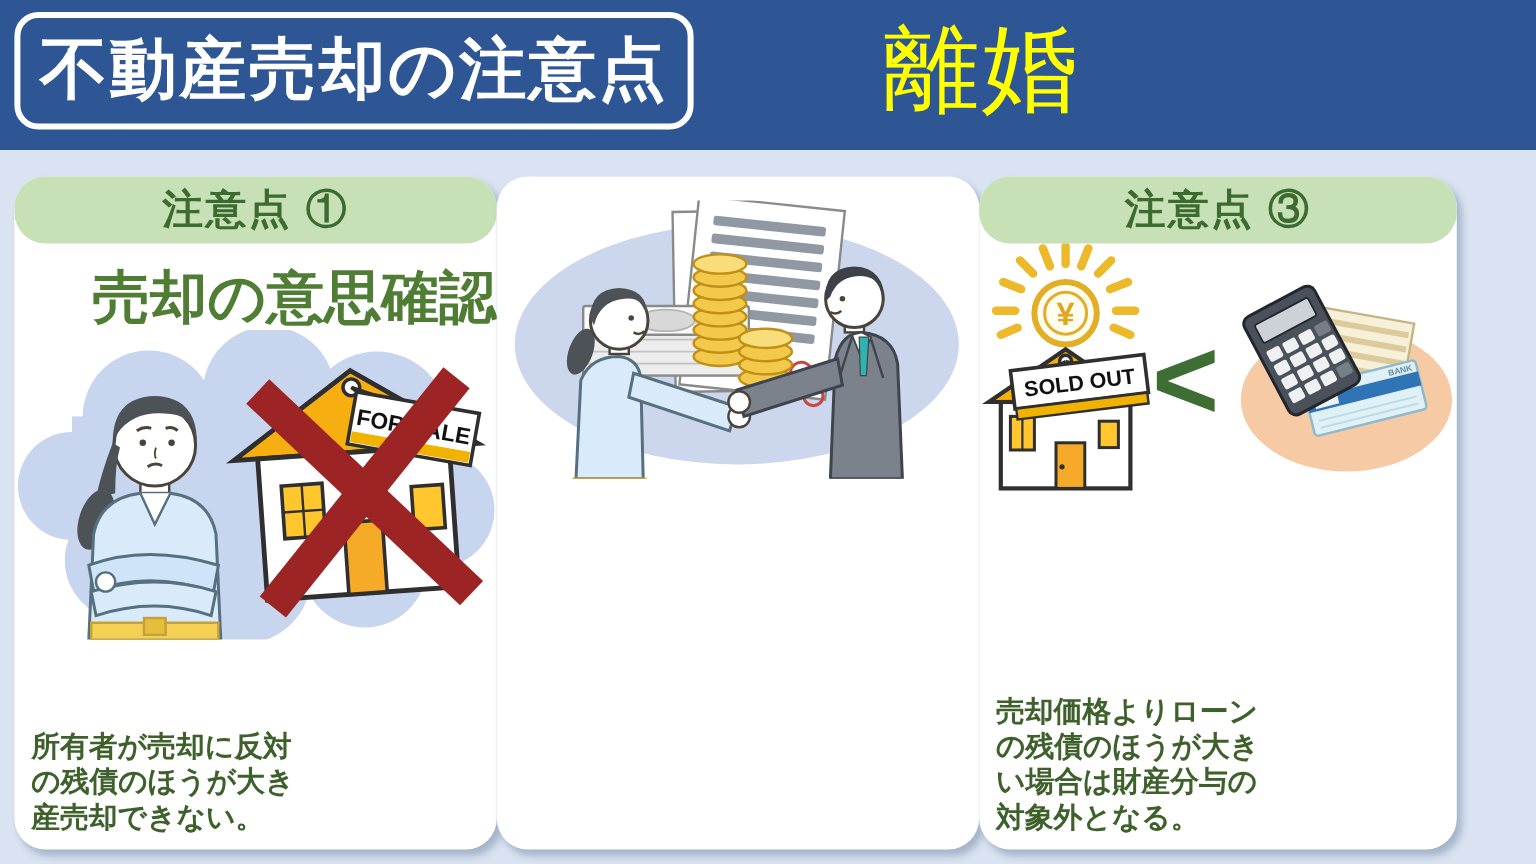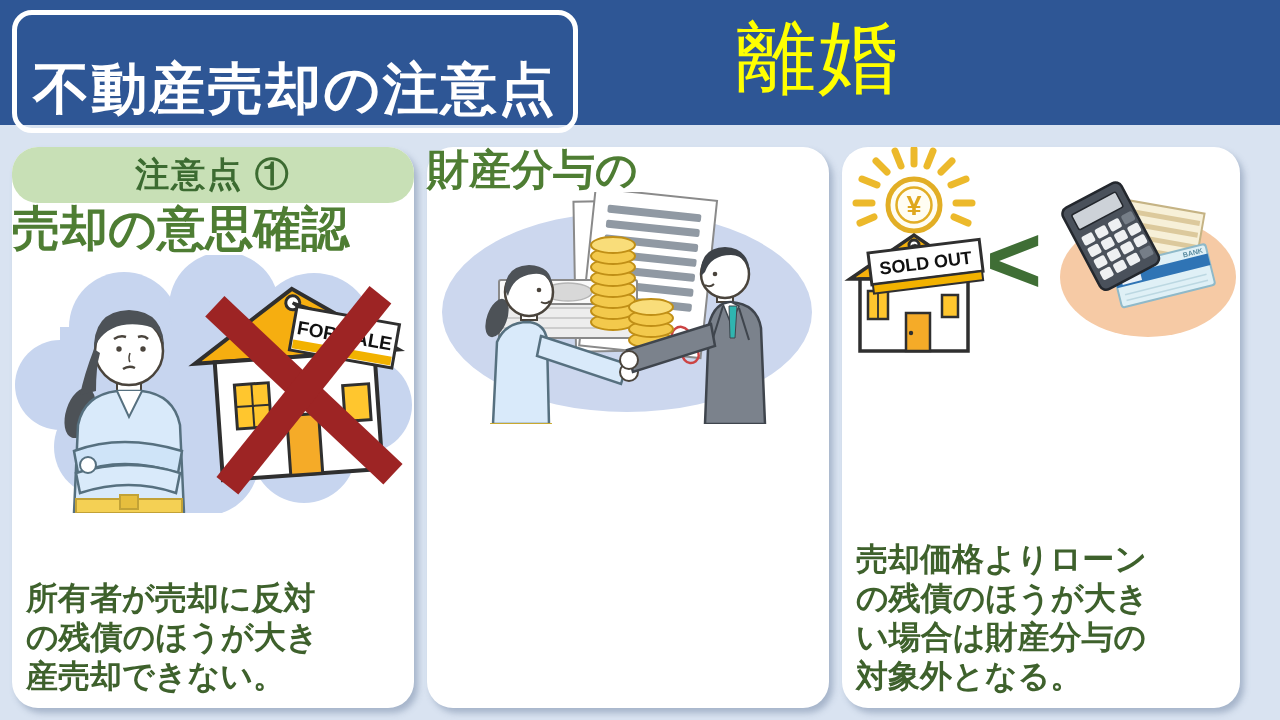--- a/index.html
+++ b/index.html
@@ -1,35 +1,35 @@
 <!DOCTYPE html>
 <html><head>
 <meta charset="utf-8">
 <style>
   html,body{margin:0;padding:0;}
   .page{position:relative;width:1280px;height:720px;background:#d9e3f1;overflow:hidden;
         font-family:"Liberation Sans",sans-serif;font-weight:bold;}
   
   .band{position:absolute;left:0;top:0;width:1280px;height:125px;background:#2e5695;}
-  .badge{position:absolute;left:12px;top:10px;width:566px;height:123px;box-sizing:border-box;
-         border:5px solid #ffffff;border-radius:20px;display:flex;align-items:flex-end;justify-content:center;font-family:Liberation Serif, serif;}
+  .badge{position:absolute;left:12px;top:10px;width:566px;height:98px;box-sizing:border-box;
+         border:5px solid #ffffff;border-radius:20px;display:flex;align-items:center;justify-content:center;font-family:Liberation Serif, serif;}
   .badge span{color:#ffffff;font-size:56px;font-weight:900;letter-spacing:2px;white-space:nowrap;}
   .main-title{position:absolute;left:736px;top:14px;font-size:80px;font-weight:400;color:#ffff00;
               letter-spacing:2px;line-height:1.1;white-space:nowrap;}
   
-  .cards{position:absolute;left:12px;top:147px;width:1004px;height:561px;display:flex;gap:13px;}
+  .cards{position:absolute;left:12px;top:147px;width:1004px;height:561px;display:flex;}
   .card{flex:1 1 0;background:#ffffff;border-radius:26px;position:relative;display:flex;flex-direction:column;
         box-shadow:4px 5px 6px rgba(105,125,155,.45);}
   .tag{height:56px;flex:0 0 56px;border-radius:26px;background:#c8e0b6;display:flex;align-items:center;justify-content:center;
        color:#3c6b31;font-size:34px;font-weight:900;letter-spacing:2px;}
-  .title{margin:0 0 0 0;text-align:left;color:#4e7d33;font-weight:900;font-size:48px;line-height:1.08;}
+  .title{margin:20px 0 0 0;text-align:right;color:#4e7d33;font-weight:900;font-size:48px;line-height:1.08;}
   .title .t-top{display:block;font-size:42px;}
   .title .t-main{display:block;font-size:52px;}
   .illus{flex:0 0 auto;display:flex;justify-content:center;}
-  .body{margin:auto 12px 12px 14px;color:#3e612c;font-size:32px;font-weight:900;line-height:1.22;
+  .body{margin:auto 12px 12px 14px;color:#3e612c;font-size:24px;font-weight:900;line-height:1.22;
         white-space:pre-line;letter-spacing:0px;}
   svg{display:block;}
   svg text{font-family:"Liberation Sans",sans-serif;}
 </style>
 </head>
 <body>
 
 <div class="page">
 
   <div class="band">
@@ -103,21 +103,20 @@
           </g>
         </svg>
       </div>
       <p class="body">所有者が売却に反対
 の残債のほうが大き
 産売却できない。</p>
     </section>
 
     <section class="card">
       <h2 class="title">
-        <span class="t-top">財産分与の</span>
       </h2>
       <div class="illus">
         <svg width="402" height="232" viewBox="0 0 402 232">
           <ellipse cx="200" cy="120" rx="185" ry="100" fill="#ccd7ee"></ellipse>
 
           <g transform="translate(160,2) rotate(6 60 80)">
             <rect x="-12" y="8" width="118" height="150" fill="#ffffff" stroke="#8a8a8a" stroke-width="2" transform="rotate(-7 47 83)"></rect>
             <rect x="0" y="0" width="122" height="158" fill="#ffffff" stroke="#8a8a8a" stroke-width="2"></rect>
             <g fill="#9099a3">
               <rect x="14" y="15" width="94" height="8" rx="2"></rect>
@@ -182,20 +181,21 @@
             <line x1="84" y1="78" x2="74" y2="110" stroke="#3f454d" stroke-width="2"></line>
             <line x1="100" y1="80" x2="110" y2="112" stroke="#3f454d" stroke-width="2"></line>
             <path d="M72,96 L-12,122 L-6,144 L76,118 Z" fill="#7b828c" stroke="#3f454d" stroke-width="2.5"></path>
             <circle cx="-10" cy="132" r="9" fill="#ffffff" stroke="#4a443c" stroke-width="2"></circle>
           </g>
         </svg>
       </div>
     </section>
 
     <section class="card">
+      <div class="tag">注意点 ③</div>
       <div class="illus">
         <svg width="398" height="208" viewBox="0 0 398 208">
 
           <g stroke="#ecb92b" stroke-width="7" stroke-linecap="round">
             <line x1="14" y1="56" x2="30" y2="56"></line>
             <line x1="20" y1="32" x2="35" y2="38"></line>
             <line x1="34" y1="14" x2="45" y2="25"></line>
             <line x1="53" y1="4" x2="59" y2="19"></line>
             <line x1="72" y1="2" x2="72" y2="17"></line>
             <line x1="91" y1="4" x2="85" y2="19"></line>

